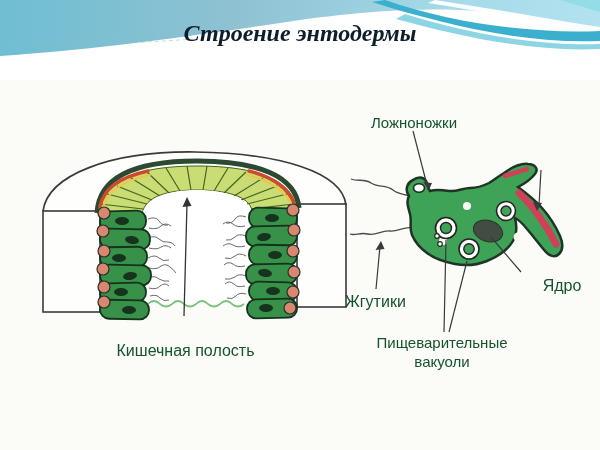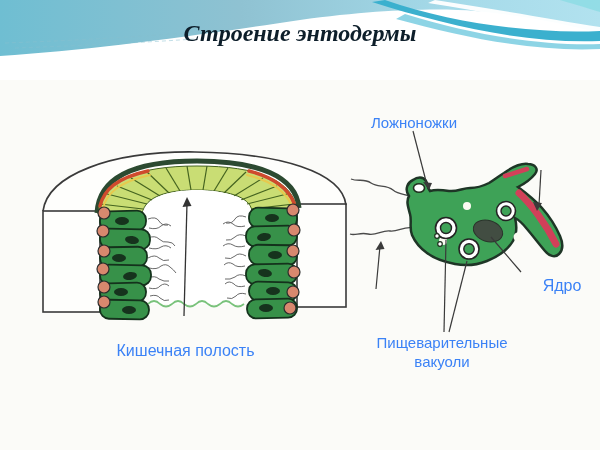--- a/index.html
+++ b/index.html
@@ -23,21 +23,21 @@
     position:absolute;left:0;top:82px;width:600px;
     text-align:center;
     font-family:"Liberation Serif", serif;
     font-size:30px;font-weight:bold;
     color:#d8d8d0;
     text-shadow:-1px -1px 0 #9c9c94, 1px 1px 1px #ffffff, 0 0 1px #b4b4ac;
     letter-spacing:1px;
   }
   .diagram-svg{position:absolute;left:0;top:0;width:600px;height:450px;}
   .lbl{
-    position:absolute;color:#3b82f6;font-size:15px;line-height:19px;
+    position:absolute;color:#14532d;font-size:15px;line-height:19px;
     text-align:center;
   }
   .lbl-pseudopodia{left:366px;top:113px;width:96px;}
   .lbl-muscle{left:487px;top:130px;width:98px;}
   .lbl-flagella{left:345px;top:292px;width:72px;text-align:left;font-size:16px;}
   .lbl-nucleus{left:501px;top:276px;width:50px;font-size:16px;margin-left:36px;}
   .lbl-vacuoles{left:372px;top:333px;width:140px;}
   .lbl-cavity{left:113px;top:318px;width:145px;font-size:16px;margin-top:23px;}
 </style>
 </head>
@@ -235,17 +235,18 @@
       <line x1="444" y1="332" x2="446" y2="240"></line>
       <line x1="449" y1="332" x2="467" y2="261"></line>
       <line x1="376" y1="289" x2="380" y2="246"></line>
       <polygon points="381,241 375.5,250 384.5,249" fill="#3a3a3a" stroke="none"></polygon>
     </g>
   </svg>
 
   <div class="slide-title">Строение энтодермы</div>
 
   <div class="lbl lbl-pseudopodia">Ложноножки</div>
+  <div class="lbl lbl-flagella">Жгутики</div>
   <div class="lbl lbl-nucleus">Ядро</div>
   <div class="lbl lbl-vacuoles">Пищеварительные вакуоли</div>
   <div class="lbl lbl-cavity">Кишечная полость</div>
 
 </div>
 
 </body></html>

